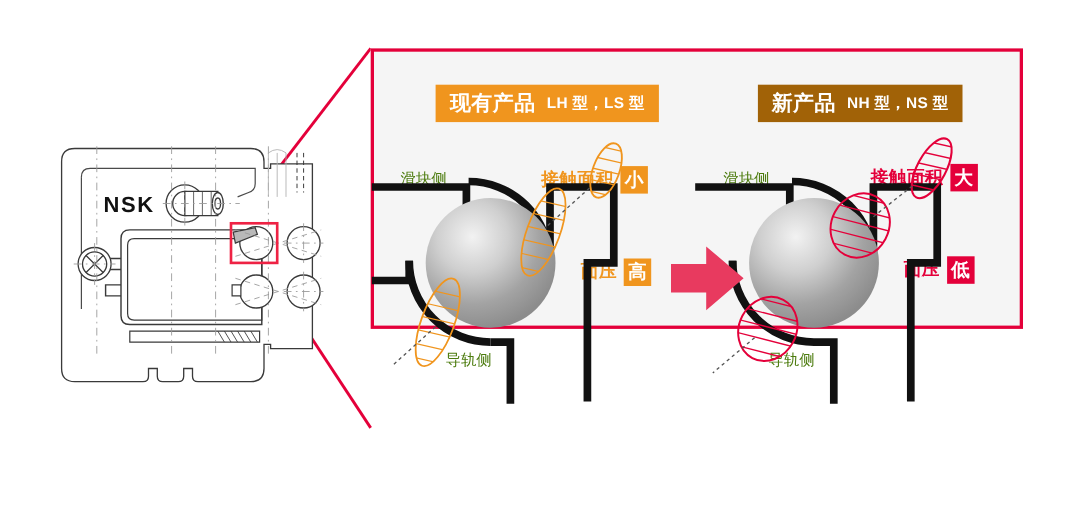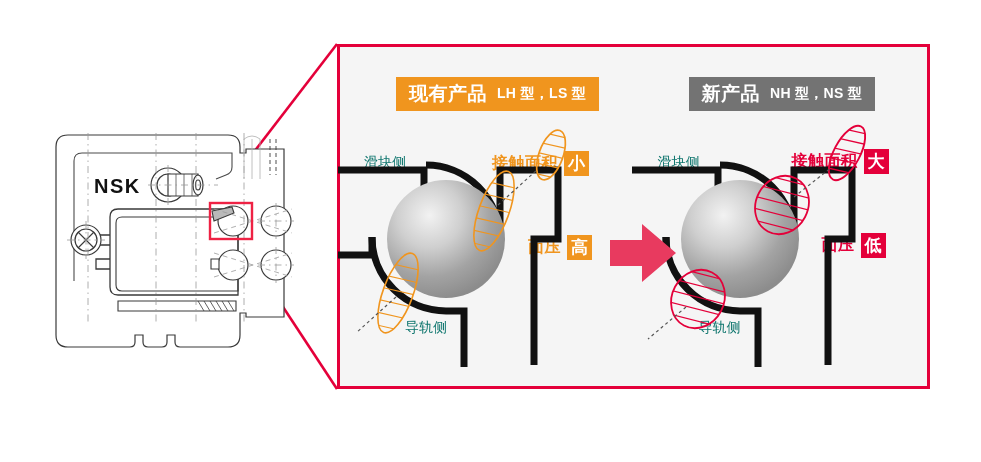--- a/index.html
+++ b/index.html
@@ -35,21 +35,21 @@
     left: 0; top: 0;
     width: 981px; height: 462px;
     pointer-events: none;
   }
 
   
   #detail-panel {
     left: 337px;
     top: 44px;
     width: 593px;
-    height: 345px;
+    height: 255px;
     background: #f5f5f5;
     border: 3px solid #e4003a;
     box-sizing: border-box;
   }
 
   .panel-half {
     position: absolute;
     top: 0;
     width: 50%;
     height: 100%;
@@ -62,40 +62,40 @@
     position: absolute;
     top: 30px;
     height: 34px;
     display: flex;
     align-items: center;
     padding: 0 13px;
     box-sizing: border-box;
     white-space: nowrap;
   }
   .hdr.orange { background: #f0951e; left: 56px; }
-  .hdr.pink   { background: #737373; left: 55px; }
+  .hdr.pink   { background: #a16207; left: 55px; }
   .hdr-main {
     color: #ffffff;
     font-size: 19px;
     font-weight: bold;
     letter-spacing: .5px;
   }
   .hdr-sub {
     color: #ffffff;
     font-size: 14px;
     font-weight: bold;
     margin-left: 10px;
     letter-spacing: .3px;
     text-align: right;
   }
 
   
   .side-label {
     position: absolute;
-    color: #0f766e;
+    color: #4d7c0f;
     font-size: 14px;
     white-space: nowrap;
   }
   .side-label.slider { left: 24px; top: 107px; }
   .side-label.rail   { left: 65px; top: 272px; }
 
   
   .callout {
     position: absolute;
     display: flex;

